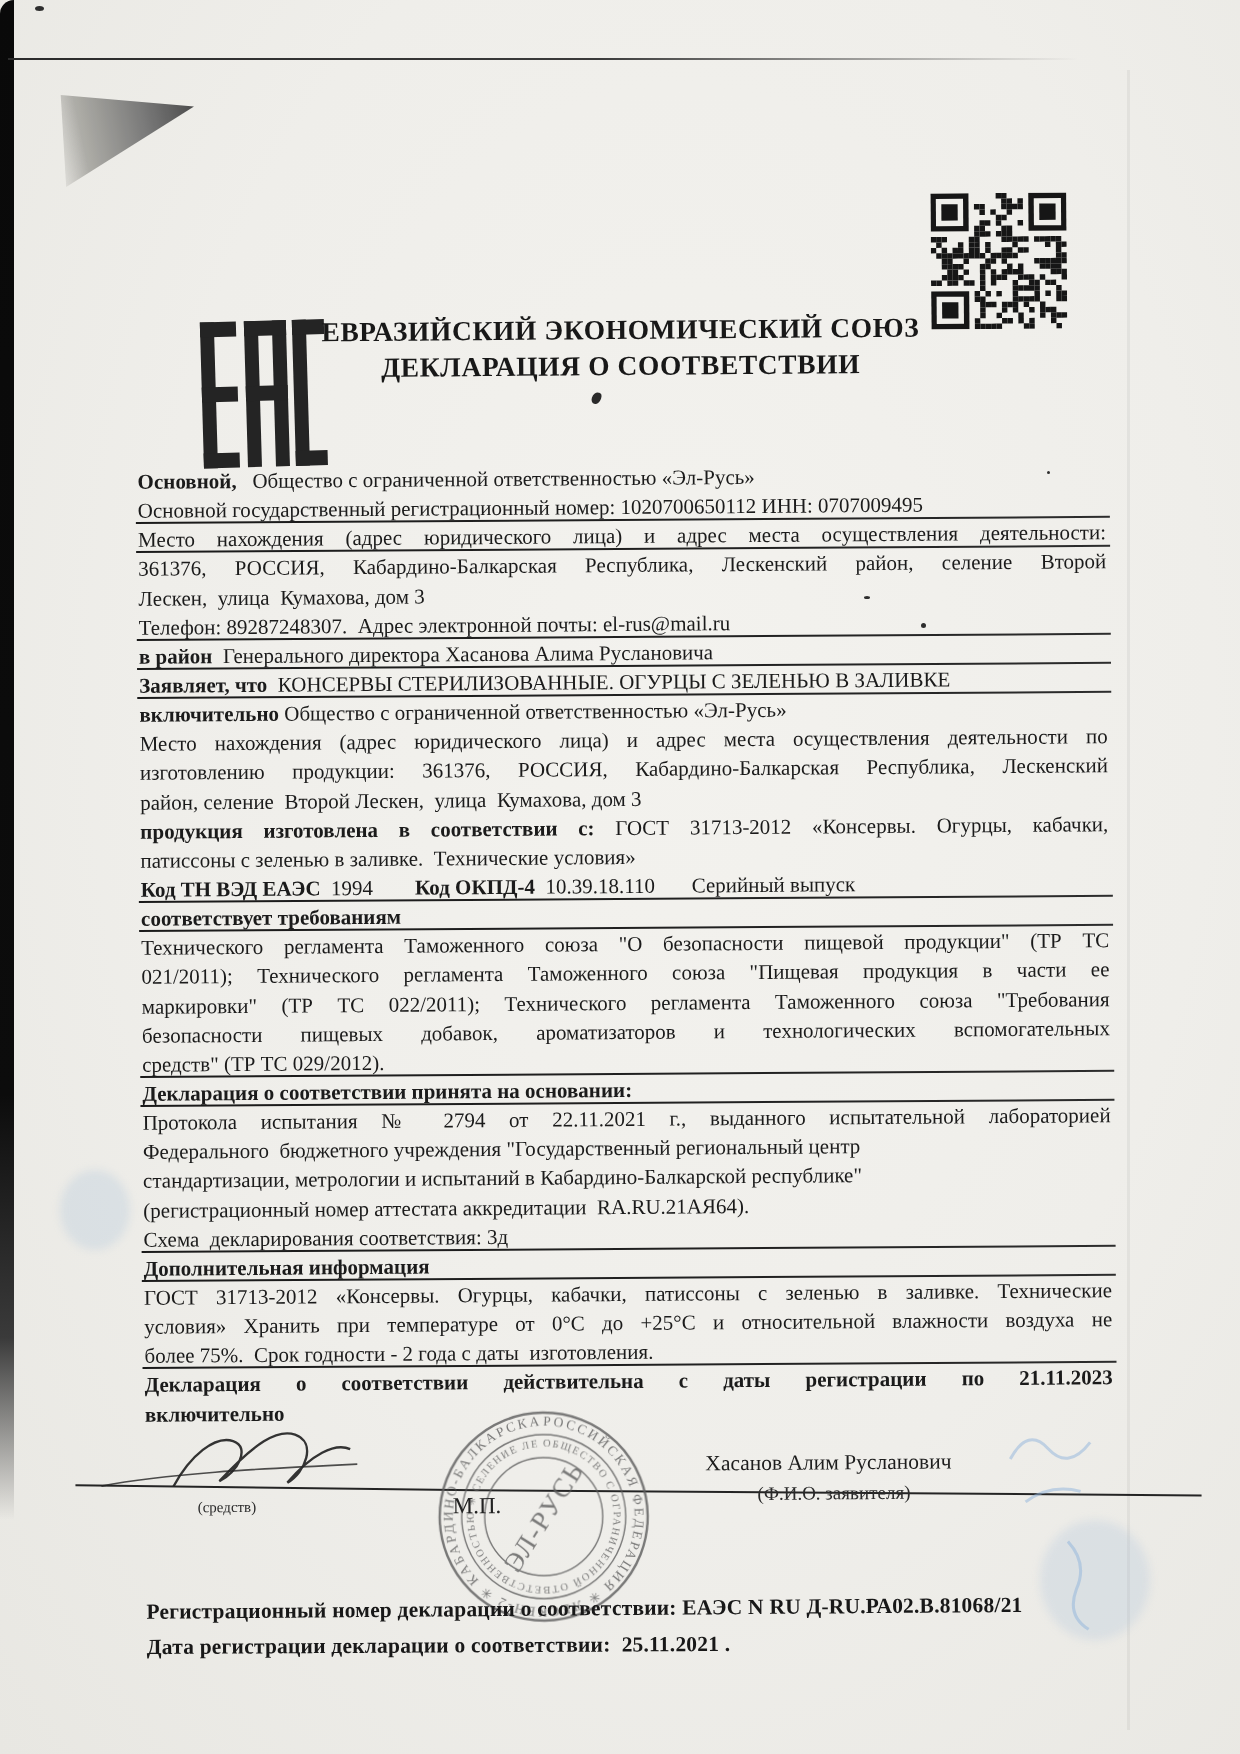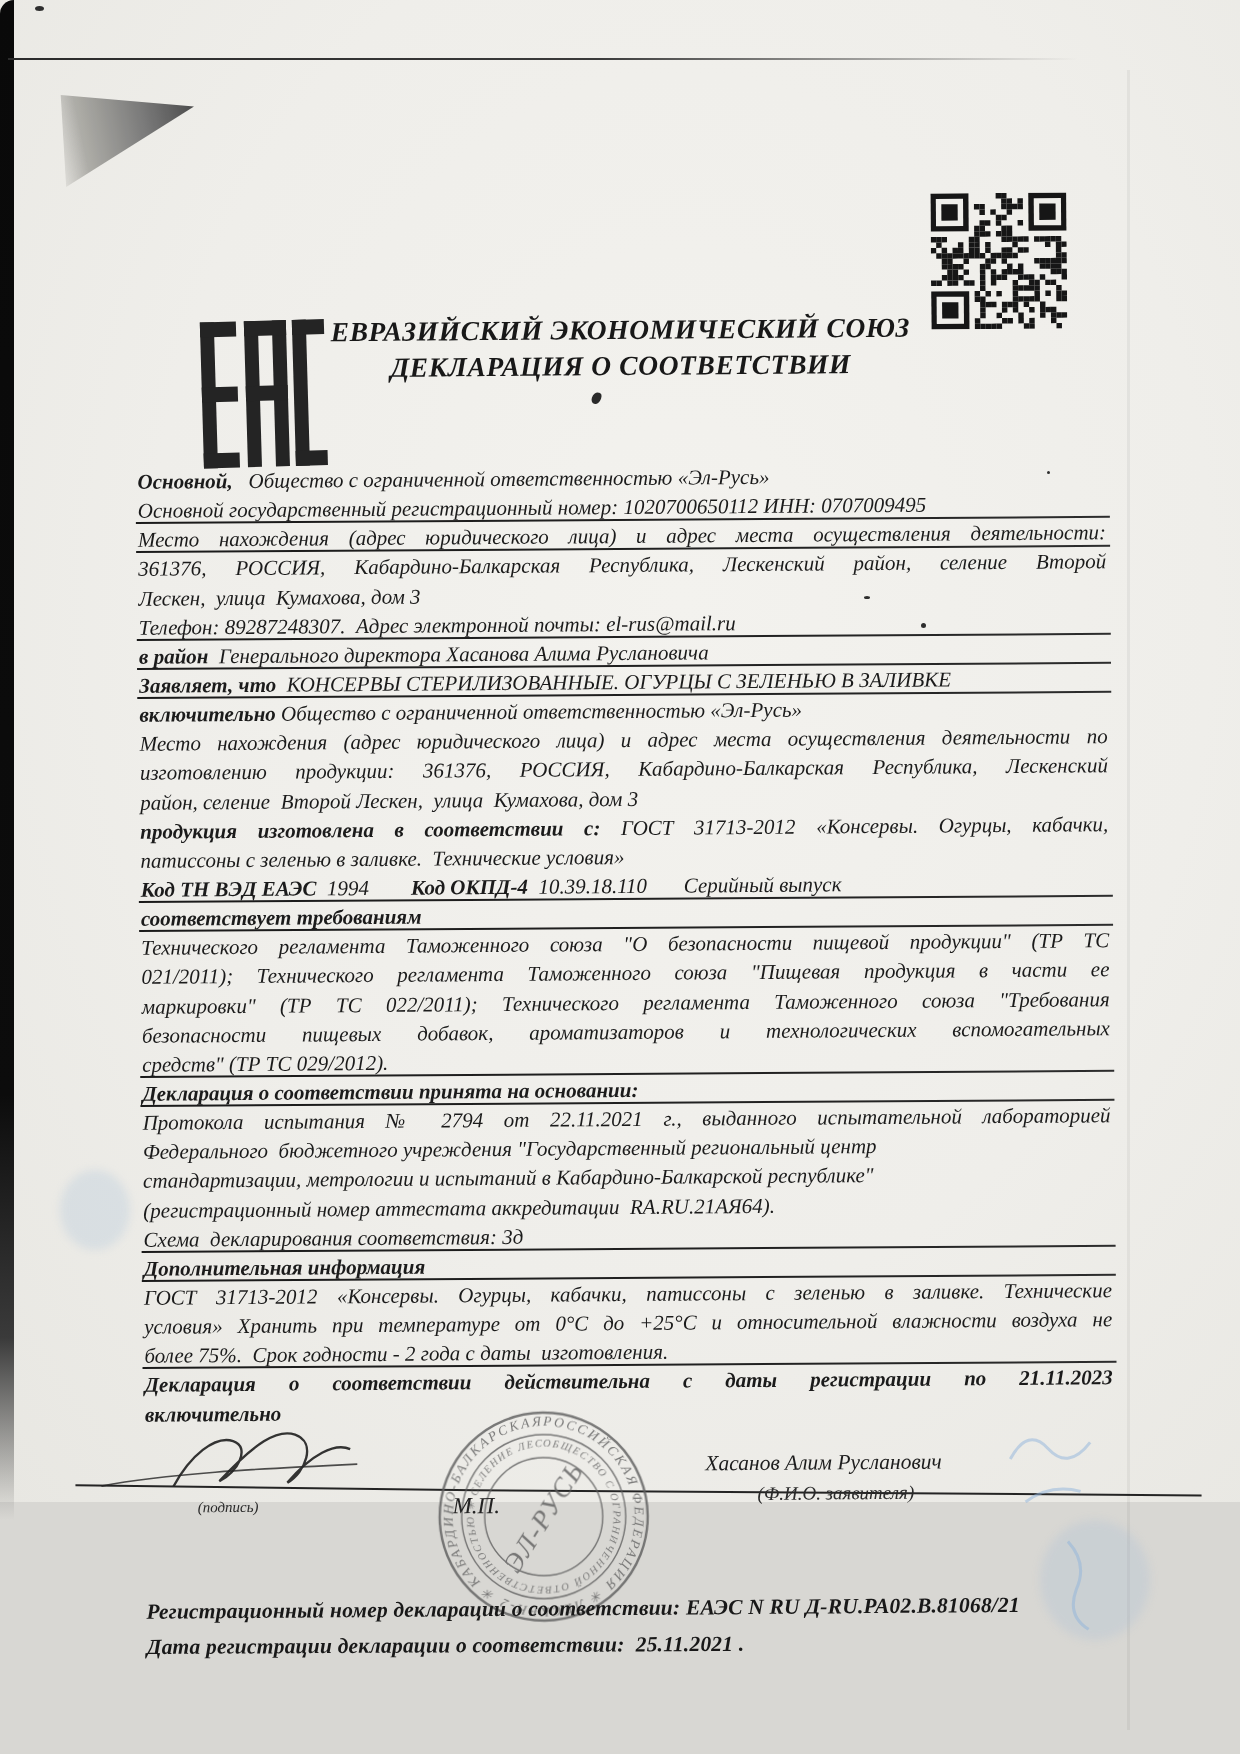--- a/index.html
+++ b/index.html
@@ -1,19 +1,19 @@
 <!DOCTYPE html>
 <html><head>
 <meta charset="utf-8">
 <style>
   html,body{margin:0;padding:0;}
   body{width:1240px;height:1754px;overflow:hidden;background:#d8d7d3;}
-  #page{position:relative;width:1240px;height:1502px;background:
+  #page{position:relative;width:1240px;height:1754px;background:
     radial-gradient(ellipse at 55% 40%, #f3f2ee 0%, #efeeea 55%, #e8e7e2 100%);
-    font-family:"Liberation Serif","DejaVu Serif",serif;color:#1c1c1c;font-style:italic;}
+    font-family:"Liberation Serif","DejaVu Serif",serif;color:#1c1c1c;}
   
   .edge-left{position:absolute;left:0;top:0;width:14px;height:1520px;
     background:linear-gradient(to bottom,#090909 0%,#0c0c0c 72%,#3a3a3a 88%,rgba(60,60,60,0) 100%);
     border-top-left-radius:18px;}
   .edge-top-line{position:absolute;left:8px;top:58px;width:1070px;height:2.4px;
     background:linear-gradient(to right,#2b2b2b 0%,#3a3a3a 55%,rgba(70,70,70,0) 100%);}
   .corner-fold{position:absolute;left:58px;top:93px;width:136px;height:96px;
     background:linear-gradient(258deg,#3f3f3f 2%,#6f6f6f 35%,#a9a8a3 78%,rgba(200,200,195,0) 100%);
     clip-path:polygon(2% 2%,100% 14%,6% 98%);filter:blur(.6px);opacity:.92;}
   .fold-line-right{position:absolute;left:1127px;top:70px;width:3px;height:1660px;
@@ -362,21 +362,21 @@
       </g>
       <text font-size="13.5" letter-spacing="2.4" fill="#5f5f5f" font-family="Liberation Serif, serif">
         <textPath href="#ring-outer">РОССИЙСКАЯ ФЕДЕРАЦИЯ ✳ ЛЕСКЕН-2 ✳ КАБАРДИНО-БАЛКАРСКАЯ РЕСПУБЛИКА ✳ </textPath>
       </text>
       <text font-size="10.5" letter-spacing="1.6" fill="#666" font-family="Liberation Serif, serif">
         <textPath href="#ring-inner">ОБЩЕСТВО С ОГРАНИЧЕННОЙ ОТВЕТСТВЕННОСТЬЮ ✳ СЕЛЕНИЕ ЛЕСКЕН-2 ✳ </textPath>
       </text>
       <text x="0" y="9" font-size="27" letter-spacing="2" fill="#606060" text-anchor="middle" transform="rotate(-57)" font-family="Liberation Serif, serif">ЭЛ-РУСЬ</text>
     </svg>
 
-    <div class="sig-label">(подпись)</div>
+    <div class="sig-label">(средств)</div>
     <div class="mp-label">М.П.</div>
     <div class="fio-name">Хасанов Алим Русланович</div>
     <div class="fio-label">(Ф.И.О. заявителя)</div>
 
     <div class="footer-line l1">Регистрационный номер декларации о соответствии: ЕАЭС N RU Д-RU.РА02.В.81068/21</div>
     <div class="footer-line l2">Дата регистрации декларации о соответствии:  25.11.2021 .</div>
   </div>
 </div>
 
 </body></html>

